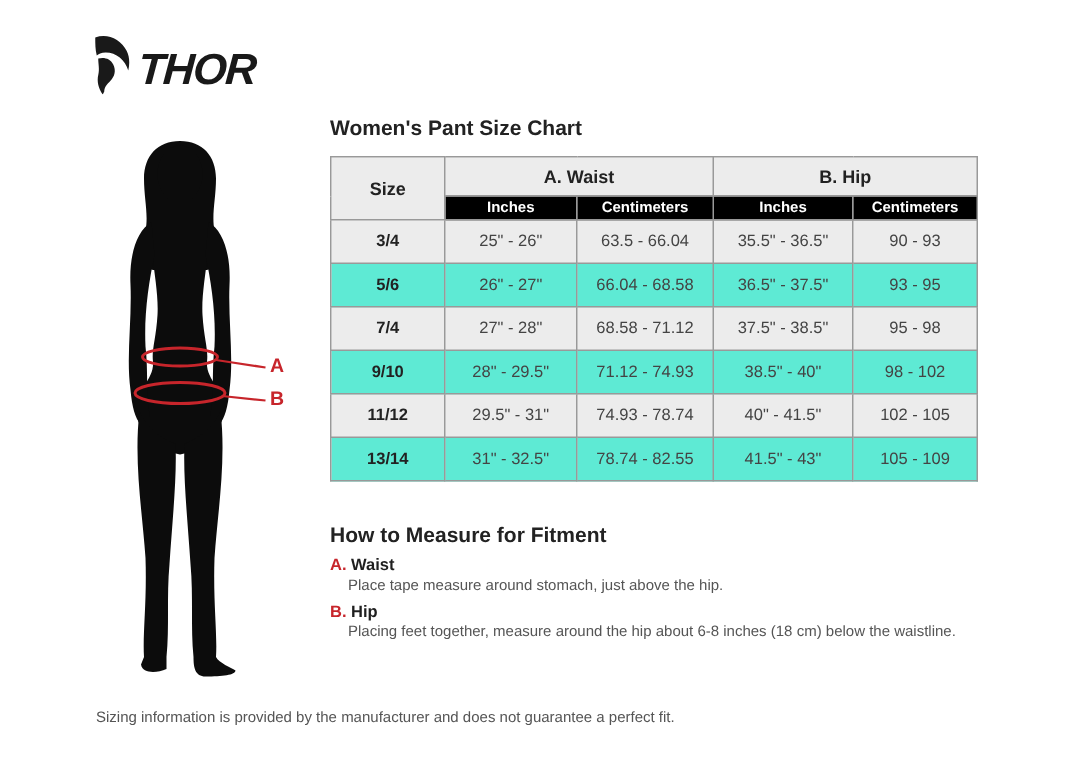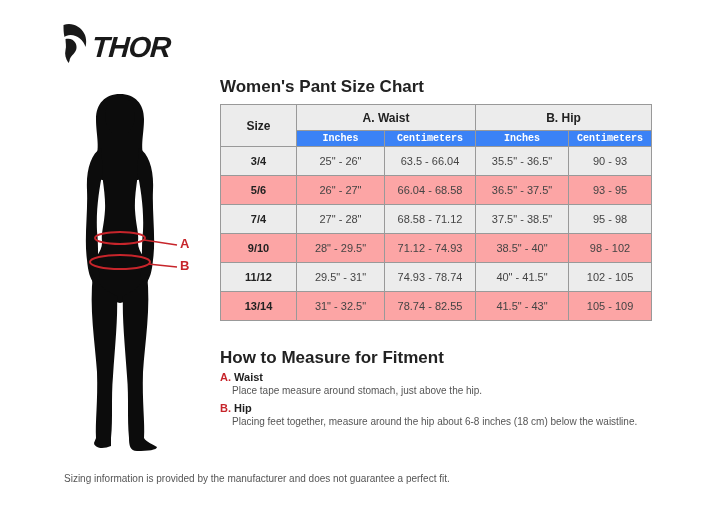--- a/index.html
+++ b/index.html
@@ -26,39 +26,39 @@
   .figure-wrap svg { display: block; }
   .figure-label {
     position: absolute; color: #c7252b; font-weight: bold; font-size: 13px; line-height: 1;
   }
   .label-a { left: 120px; top: 147px; }
   .label-b { left: 120px; top: 169px; }
 
   
   .chart-title, .measure-title {
     position: absolute; left: 220px;
-    font-size: 17px; font-weight: bold; color: #222;
+    font-size: 14px; font-weight: bold; color: #222;
   }
   .chart-title { top: 77px; }
   .measure-title { top: 348px; }
 
   table.size-table {
     position: absolute; left: 220px; top: 104px;
     width: 431px; border-collapse: collapse;
     font-size: 11px; color: #444;
     table-layout: fixed;
   }
   table.size-table td, table.size-table th { border: 1px solid #999; text-align: center; vertical-align: middle; }
   th.group-head { background: #ececec; color: #222; font-size: 12px; font-weight: bold; height: 26px; }
   th.size-head { background: #ececec; color: #222; font-size: 12px; font-weight: bold; }
-  th.unit-head { background: #3b82f6; color: #fff; font-size: 10px; font-weight: bold; height: 16px; font-family: Liberation Mono, monospace; }
+  th.unit-head { background: #000000; color: #fff; font-size: 10px; font-weight: bold; height: 16px; }
   tr.data-row td { height: 29px; margin-top: 36px; }
   tr.data-row td.size-cell { font-weight: bold; color: #222; }
   tr.row-gray td { background: #ececec; }
-  tr.row-white td { background: #fca5a5; }
+  tr.row-white td { background: #5eead4; }
 
   
   .measure-item-label { position: absolute; left: 220px; font-size: 11px; font-weight: bold; color: #1f1f1f; }
   .measure-item-label .red-key { color: #c7252b; }
   .measure-item-desc { position: absolute; left: 220px; font-size: 10px; color: #555; margin-left: 12px; }
   .item-a-label { top: 371px; }
   .item-a-desc  { top: 385px; }
   .item-b-label { top: 402px; }
   .item-b-desc  { top: 416px; }
 

